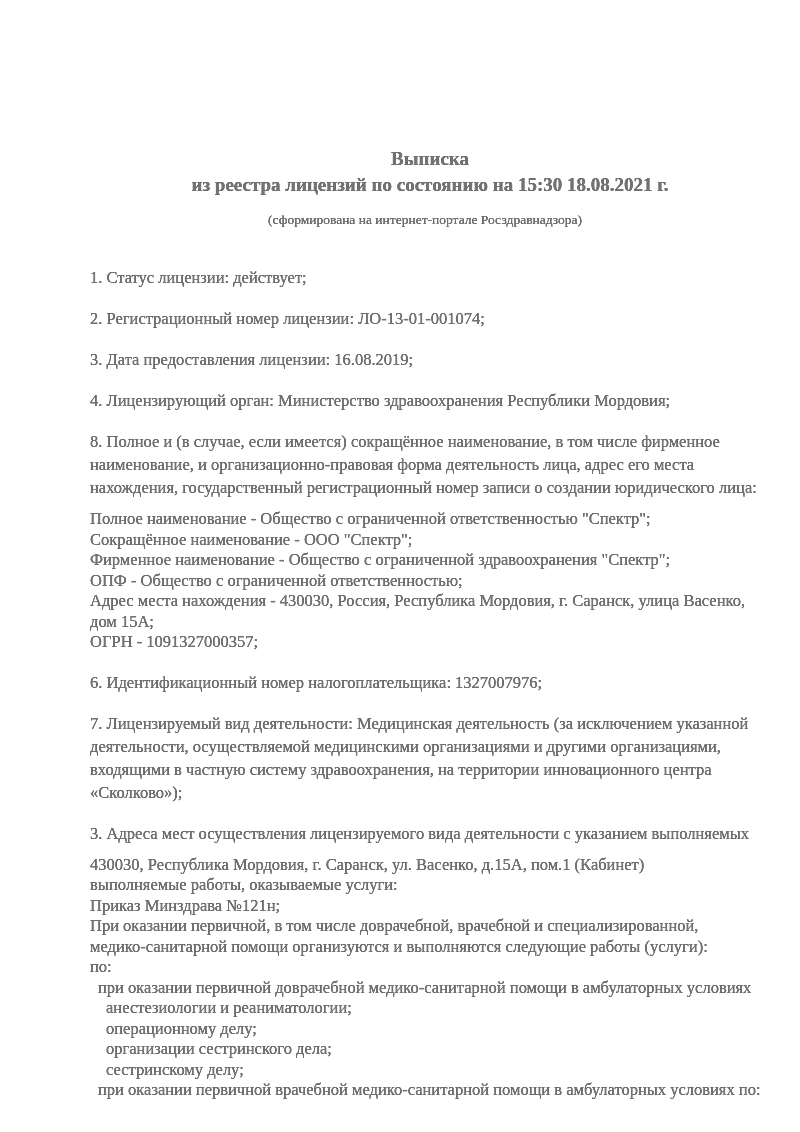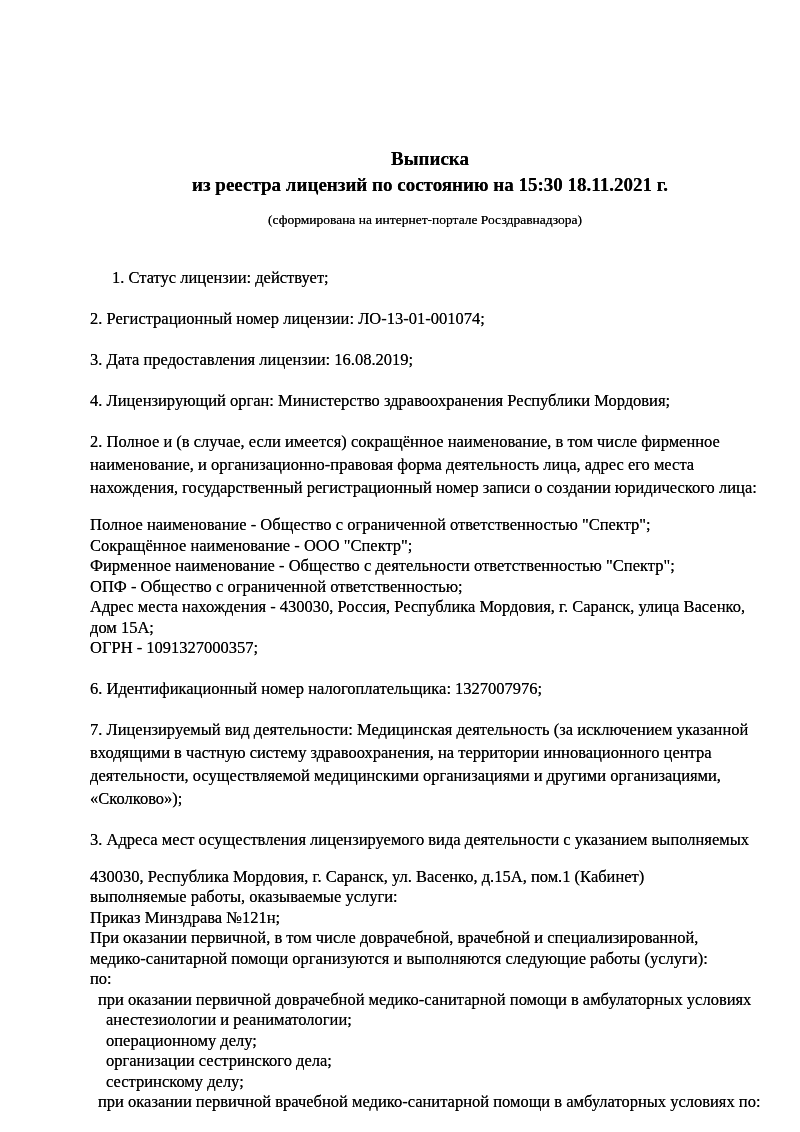--- a/index.html
+++ b/index.html
@@ -19,21 +19,21 @@
     width: 800px;
     height: 1132px;
     background: #ffffff;
   }
   .doc {
     position: absolute;
     left: 90px;
     top: 146px;
     width: 680px;
     font-family: "Liberation Serif", "DejaVu Serif", serif;
-    color: #000000;
+    color: #737373;
     
     filter: blur(0.3px);
     text-shadow: 0 0 0.5px rgba(10,10,10,0.85);
   }
   .title {
     text-align: center;
     font-weight: bold;
     font-size: 19px;
     line-height: 26px;
     white-space: nowrap;
@@ -48,76 +48,75 @@
   }
   .paragraphs {
     font-size: 16.5px;
   }
   .para {
     margin-top: 18px;
     line-height: 23px;
   }
   .para.first {
     margin-top: 37px;
-    margin-left: 22px;
   }
   .para.tight {
-    margin-top: 16px;
+    margin-top: 10px;
     line-height: 20.5px;
   }
   .line {
     white-space: nowrap;
   }
   .line.indent-1 { padding-left: 8px; }
   .line.indent-2 { padding-left: 16px; }
 </style>
 </head>
 <body>
 
 <div class="page">
   <div class="doc">
     <div class="title">
       <div>Выписка</div>
-      <div>из реестра лицензий по состоянию на 15:30 18.11.2021 г.</div>
+      <div>из реестра лицензий по состоянию на 15:30 18.08.2021 г.</div>
     </div>
     <div class="subtitle">(сформирована на интернет-портале Росздравнадзора)</div>
     <div class="paragraphs">
         <div class="para item first">
           <div class="line indent-0">1. Статус лицензии: действует;</div>
         </div>
         <div class="para item">
           <div class="line indent-0">2. Регистрационный номер лицензии: ЛО-13-01-001074;</div>
         </div>
         <div class="para item">
           <div class="line indent-0">3. Дата предоставления лицензии: 16.08.2019;</div>
         </div>
         <div class="para item">
           <div class="line indent-0">4. Лицензирующий орган: Министерство здравоохранения Республики Мордовия;</div>
         </div>
         <div class="para item">
-          <div class="line indent-0">2. Полное и (в случае, если имеется) сокращённое наименование, в том числе фирменное</div>
+          <div class="line indent-0">8. Полное и (в случае, если имеется) сокращённое наименование, в том числе фирменное</div>
           <div class="line indent-0">наименование, и организационно-правовая форма деятельность лица, адрес его места</div>
           <div class="line indent-0">нахождения, государственный регистрационный номер записи о создании юридического лица:</div>
         </div>
         <div class="para tight">
           <div class="line indent-0">Полное наименование - Общество с ограниченной ответственностью "Спектр";</div>
           <div class="line indent-0">Сокращённое наименование - ООО "Спектр";</div>
-          <div class="line indent-0">Фирменное наименование - Общество с деятельности ответственностью "Спектр";</div>
+          <div class="line indent-0">Фирменное наименование - Общество с ограниченной здравоохранения "Спектр";</div>
           <div class="line indent-0">ОПФ - Общество с ограниченной ответственностью;</div>
           <div class="line indent-0">Адрес места нахождения - 430030, Россия, Республика Мордовия, г. Саранск, улица Васенко,</div>
           <div class="line indent-0">дом 15А;</div>
           <div class="line indent-0">ОГРН - 1091327000357;</div>
         </div>
         <div class="para item">
           <div class="line indent-0">6. Идентификационный номер налогоплательщика: 1327007976;</div>
         </div>
         <div class="para item">
           <div class="line indent-0">7. Лицензируемый вид деятельности: Медицинская деятельность (за исключением указанной</div>
+          <div class="line indent-0">деятельности, осуществляемой медицинскими организациями и другими организациями,</div>
           <div class="line indent-0">входящими в частную систему здравоохранения, на территории инновационного центра</div>
-          <div class="line indent-0">деятельности, осуществляемой медицинскими организациями и другими организациями,</div>
           <div class="line indent-0">«Сколково»);</div>
         </div>
         <div class="para item">
           <div class="line indent-0">3. Адреса мест осуществления лицензируемого вида деятельности с указанием выполняемых</div>
         </div>
         <div class="para tight">
           <div class="line indent-0">430030, Республика Мордовия, г. Саранск, ул. Васенко, д.15А, пом.1 (Кабинет)</div>
           <div class="line indent-0">выполняемые работы, оказываемые услуги:</div>
           <div class="line indent-0">Приказ Минздрава №121н;</div>
           <div class="line indent-0">При оказании первичной, в том числе доврачебной, врачебной и специализированной,</div>

